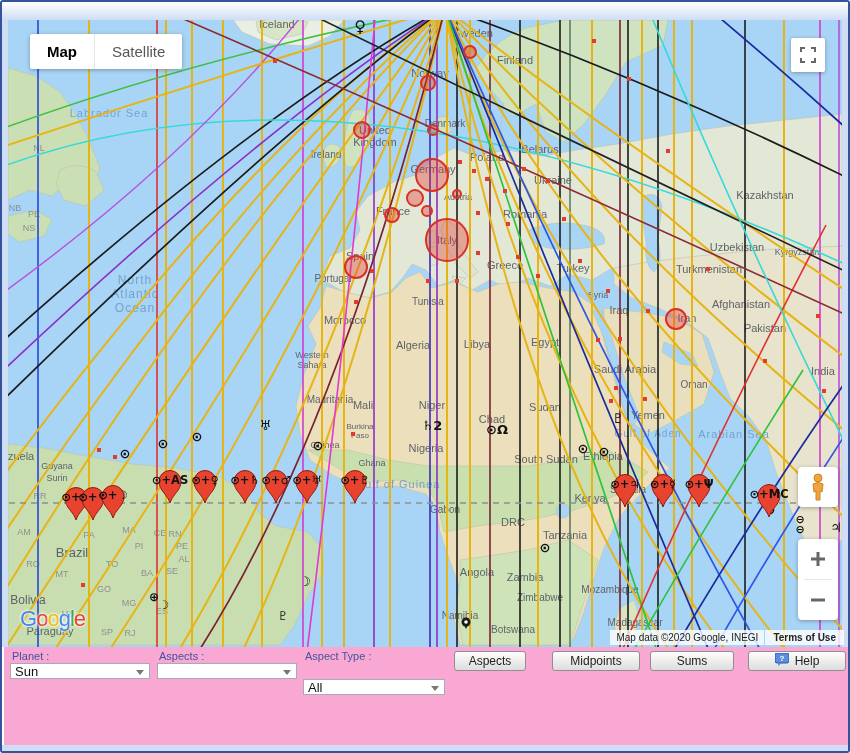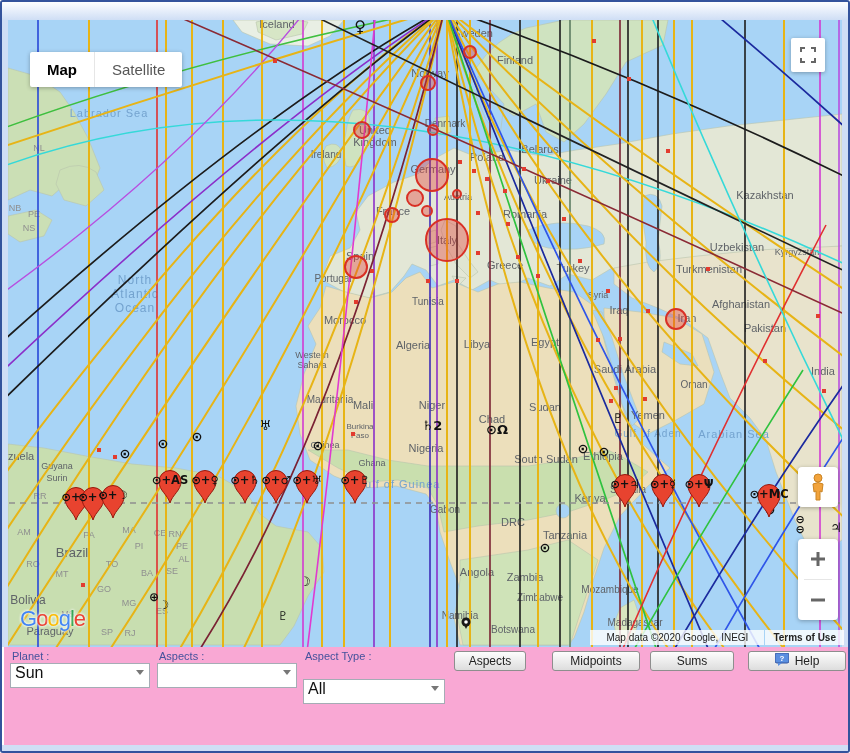--- a/index.html
+++ b/index.html
@@ -10,46 +10,46 @@
     background:linear-gradient(#fdfeff,#cfdef5);}
   .frame-side{position:absolute;top:18px;width:6px;height:627px;background:#cfdef5;}
   .frame-left{left:0;} .frame-right{right:0;}
   .frame-bottom{position:absolute;left:0;top:743px;width:100%;height:8px;background:#cfdef5;}
 
   #map{position:absolute;left:6px;top:18px;width:836px;height:627px;background:#a8d4f6;overflow:hidden;}
   #mapsvg{position:absolute;left:0;top:0;}
 
   
   .maptype{position:absolute;left:22px;top:14px;display:flex;background:#fff;
-    box-shadow:0 1px 4px rgba(0,0,0,.3);border-radius:2px;z-index:5;cursor:pointer;margin-top:18px;}
+    box-shadow:0 1px 4px rgba(0,0,0,.3);border-radius:2px;z-index:5;cursor:pointer;}
   .maptype .seg{padding:9px 17px;font-size:15px;color:#565656;}
   .maptype .seg.sel{font-weight:bold;color:#000;}
   .maptype .div{width:1px;background:#e6e6e6;}
   .fsbtn{position:absolute;left:783px;top:18px;width:34px;height:34px;background:#fff;
     border-radius:2px;box-shadow:0 1px 4px rgba(0,0,0,.3);z-index:5;cursor:pointer;
     display:flex;align-items:center;justify-content:center;}
   .pegman{position:absolute;left:790px;top:447px;width:40px;height:40px;background:#fff;
     border-radius:4px;box-shadow:0 1px 4px rgba(0,0,0,.3);z-index:5;cursor:pointer;
     display:flex;align-items:center;justify-content:center;}
   .zoomctl{position:absolute;left:790px;top:519px;width:40px;height:81px;background:#fff;
     border-radius:4px;box-shadow:0 1px 4px rgba(0,0,0,.3);z-index:5;display:flex;flex-direction:column;}
   .zoomctl .zb{flex:1;display:flex;align-items:center;justify-content:center;
     font-size:24px;color:#666;cursor:pointer;font-weight:bold;}
   .zoomctl .zd{height:1px;background:#e6e6e6;margin:0 6px;}
   .glogo{position:absolute;left:12px;top:586px;z-index:4;font-size:22px;font-weight:normal;
     letter-spacing:-1px;text-shadow:0 0 3px #fff,0 0 3px #fff;}
   .attrib{position:absolute;right:0px;top:610px;z-index:4;display:flex;font-size:10px;color:#222;}
-  .attrib .a1{background:rgba(255,255,255,.8);padding:2px 16px;}
+  .attrib .a1{background:rgba(255,255,255,.8);padding:2px 6px;}
   .attrib .a2{background:rgba(255,255,255,.8);padding:2px 8px;margin-left:1px;font-weight:bold;}
 
   
   #panel{position:absolute;left:2px;top:645px;width:846px;height:98px;background:#f9a8d4;}
   .fldlab{position:absolute;font-size:11px;color:#44529c;}
-  .fsel{position:absolute;height:25px;box-sizing:border-box;border:1px solid #a5acb5;
-    background:#fff;font-size:16px;color:#111;display:flex;align-items:flex-start;
+  .fsel{position:absolute;height:16px;box-sizing:border-box;border:1px solid #a5acb5;
+    background:#fff;font-size:13px;color:#111;display:flex;align-items:flex-start;
     padding:0 4px;cursor:pointer;}
   .fsel .chev{position:absolute;right:5px;top:6px;width:0;height:0;
     border-left:4px solid transparent;border-right:4px solid transparent;border-top:5px solid #777;}
   .pbtn{position:absolute;height:20px;box-sizing:border-box;border:1px solid #8e8e8e;
     border-radius:3px;background:linear-gradient(#fdfdfd,#dddddd);font-size:12px;color:#222;
     display:flex;align-items:center;justify-content:center;cursor:pointer;
     font-family:"Liberation Sans",sans-serif;}
   .helpico{display:inline-block;margin-right:6px;}
 </style>
 </head>

